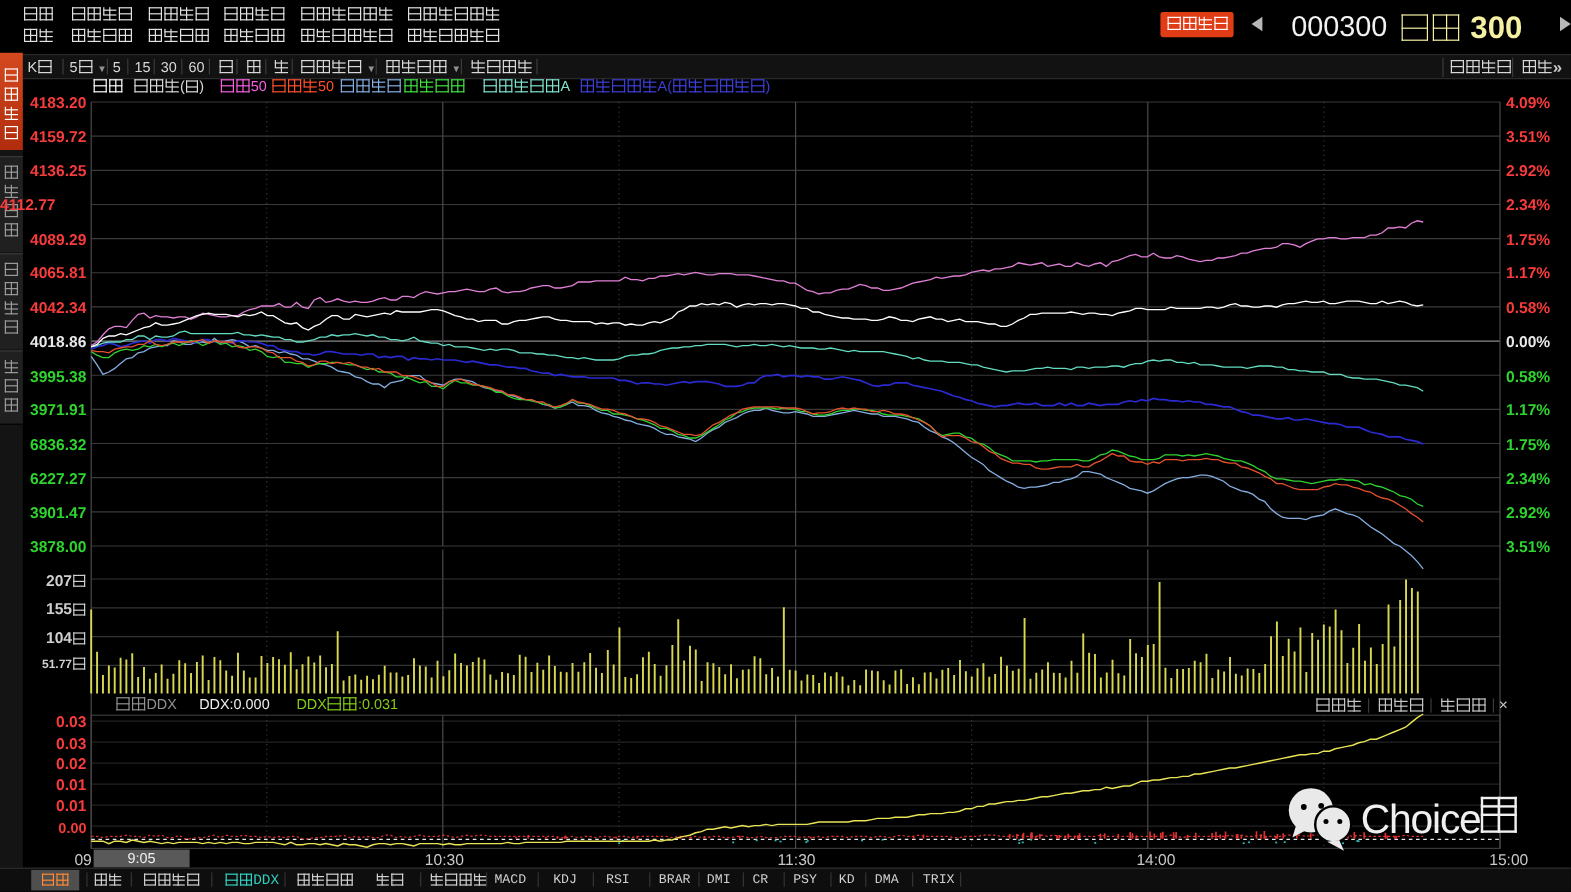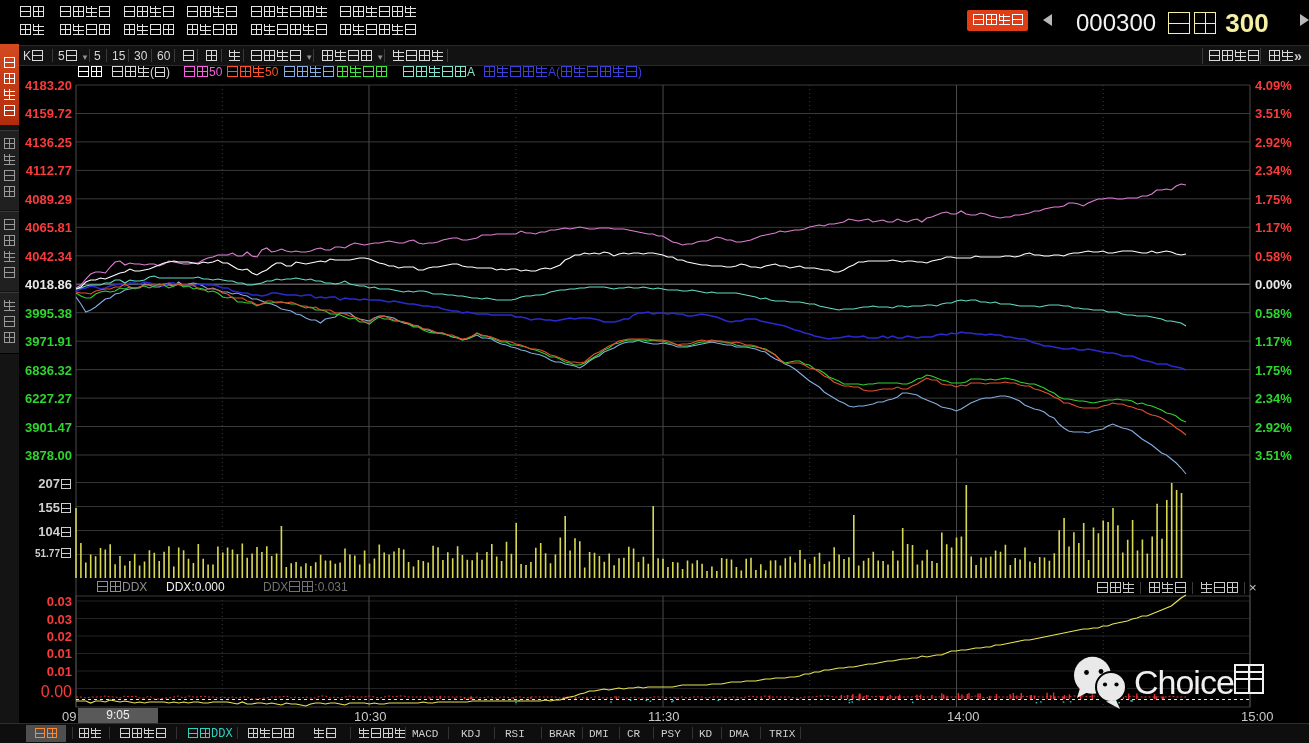--- a/index.html
+++ b/index.html
@@ -174,21 +174,21 @@
 <div class="ab" style="left:283px;top:65px;color:#85aee2;font-size:12px"><b class="a"></b><b class="b"></b><b class="c"></b><b class="a"></b></div>
 <div class="ab" style="left:336px;top:65px;color:#3fe43f;font-size:12px"><b class="b"></b><b class="c"></b><b class="a"></b><b class="b"></b></div>
 <div class="ab" style="left:402px;top:65px;color:#7fe3cf;font-size:12px"><b class="a"></b><b class="b"></b><b class="c"></b><b class="a"></b><b class="b"></b>A</div>
 <div class="ab" style="left:483px;top:65px;color:#3e3ed8;font-size:12px"><b class="b"></b><b class="c"></b><b class="a"></b><b class="b"></b><b class="c"></b>A(<b class="b"></b><b class="c"></b><b class="a"></b><b class="b"></b><b class="c"></b><b class="a"></b>)</div>
 <div class="ab" style="left:0px;top:78px;width:72px;text-align:right;color:#f83b3b;font-size:13px;font-weight:bold">4183.20</div>
 <div class="ab" style="left:1255px;top:78px;color:#f83b3b;font-size:13px;font-weight:bold">4.09%</div>
 <div class="ab" style="left:0px;top:106px;width:72px;text-align:right;color:#f83b3b;font-size:13px;font-weight:bold">4159.72</div>
 <div class="ab" style="left:1255px;top:106px;color:#f83b3b;font-size:13px;font-weight:bold">3.51%</div>
 <div class="ab" style="left:0px;top:135px;width:72px;text-align:right;color:#f83b3b;font-size:13px;font-weight:bold">4136.25</div>
 <div class="ab" style="left:1255px;top:135px;color:#f83b3b;font-size:13px;font-weight:bold">2.92%</div>
-<div class="ab" style="left:0px;top:163px;width:72px;text-align:right;color:#f83b3b;font-size:13px;font-weight:bold">4112.77</div>
+<div class="ab" style="left:0px;top:163px;width:72px;text-align:left;color:#f83b3b;font-size:13px;font-weight:bold">4112.77</div>
 <div class="ab" style="left:1255px;top:163px;color:#f83b3b;font-size:13px;font-weight:bold">2.34%</div>
 <div class="ab" style="left:0px;top:192px;width:72px;text-align:right;color:#f83b3b;font-size:13px;font-weight:bold">4089.29</div>
 <div class="ab" style="left:1255px;top:192px;color:#f83b3b;font-size:13px;font-weight:bold">1.75%</div>
 <div class="ab" style="left:0px;top:220px;width:72px;text-align:right;color:#f83b3b;font-size:13px;font-weight:bold">4065.81</div>
 <div class="ab" style="left:1255px;top:220px;color:#f83b3b;font-size:13px;font-weight:bold">1.17%</div>
 <div class="ab" style="left:0px;top:249px;width:72px;text-align:right;color:#f83b3b;font-size:13px;font-weight:bold">4042.34</div>
 <div class="ab" style="left:1255px;top:249px;color:#f83b3b;font-size:13px;font-weight:bold">0.58%</div>
 <div class="ab" style="left:0px;top:277px;width:72px;text-align:right;color:#e8e8e8;font-size:13px;font-weight:bold">4018.86</div>
 <div class="ab" style="left:1255px;top:277px;color:#e8e8e8;font-size:13px;font-weight:bold">0.00%</div>
 <div class="ab" style="left:0px;top:306px;width:72px;text-align:right;color:#2ed52e;font-size:13px;font-weight:bold">3995.38</div>
@@ -205,24 +205,24 @@
 <div class="ab" style="left:1255px;top:448px;color:#2ed52e;font-size:13px;font-weight:bold">3.51%</div>
 <div class="ab" style="left:0px;top:476px;width:72px;text-align:right;color:#cfcfcf;font-size:13px;font-weight:bold">207<span class="s10" style="font-weight:normal"><b class="a"></b></span></div>
 <div class="ab" style="left:0px;top:500px;width:72px;text-align:right;color:#cfcfcf;font-size:13px;font-weight:bold">155<span class="s10" style="font-weight:normal"><b class="a"></b></span></div>
 <div class="ab" style="left:0px;top:524px;width:72px;text-align:right;color:#cfcfcf;font-size:13px;font-weight:bold">104<span class="s10" style="font-weight:normal"><b class="a"></b></span></div>
 <div class="ab" style="left:0px;top:548px;width:72px;text-align:right;color:#cfcfcf;font-size:10px;font-weight:bold">51.77<span class="s10" style="font-weight:normal"><b class="a"></b></span></div>
 <div class="ab" style="left:0px;top:594px;width:72px;text-align:right;color:#f83b3b;font-size:13px;font-weight:bold">0.03</div>
 <div class="ab" style="left:0px;top:612px;width:72px;text-align:right;color:#f83b3b;font-size:13px;font-weight:bold">0.03</div>
 <div class="ab" style="left:0px;top:629px;width:72px;text-align:right;color:#f83b3b;font-size:13px;font-weight:bold">0.02</div>
 <div class="ab" style="left:0px;top:646px;width:72px;text-align:right;color:#f83b3b;font-size:13px;font-weight:bold">0.01</div>
 <div class="ab" style="left:0px;top:664px;width:72px;text-align:right;color:#f83b3b;font-size:13px;font-weight:bold">0.01</div>
-<div class="ab" style="left:0px;top:683px;width:72px;text-align:right;color:#f83b3b;font-size:16px;font-weight:normal">0.00</div>
+<div class="ab" style="left:0px;top:683px;width:72px;text-align:right;color:#f83b3b;font-size:12px;font-weight:bold">0.00</div>
 <div class="ab" style="left:96px;top:580px;color:#909090;font-size:12px"><b class="a"></b><b class="b"></b>DDX</div>
 <div class="ab" style="left:166px;top:580px;color:#f0f0f0;font-size:12px">DDX:0.000</div>
-<div class="ab" style="left:263px;top:580px;color:#737373;font-size:12px">DDX<b class="a"></b><b class="b"></b>:0.031</div>
+<div class="ab" style="left:247px;top:580px;color:#84cc16;font-size:12px">DDX<b class="a"></b><b class="b"></b>:0.031</div>
 <div class="sep" style="left:1140px;top:582px;height:12px"></div>
 <div class="sep" style="left:1192px;top:582px;height:12px"></div>
 <div class="sep" style="left:1244px;top:582px;height:12px"></div>
 <div class="ab" style="left:1096px;top:581px;color:#c8c8c8;font-size:12px"><b class="a"></b><b class="b"></b><b class="c"></b></div>
 <div class="ab" style="left:1148px;top:581px;color:#c8c8c8;font-size:12px"><b class="b"></b><b class="c"></b><b class="a"></b></div>
 <div class="ab" style="left:1200px;top:581px;color:#c8c8c8;font-size:12px"><b class="c"></b><b class="a"></b><b class="b"></b></div>
 <div class="ab" style="left:1249px;top:580px;color:#c8c8c8;font-size:13px">×</div>
 <div class="ab" style="left:62px;top:709px;color:#c8c8c8;font-size:13px">09</div>
 <div class="ab" style="left:78px;top:708px;width:80px;height:15px;background:#595959;text-align:center;color:#f0f0f0;font-size:12px;line-height:15px">9:05</div>
 <div class="ab" style="left:354px;top:709px;color:#c8c8c8;font-size:13px">10:30</div>

